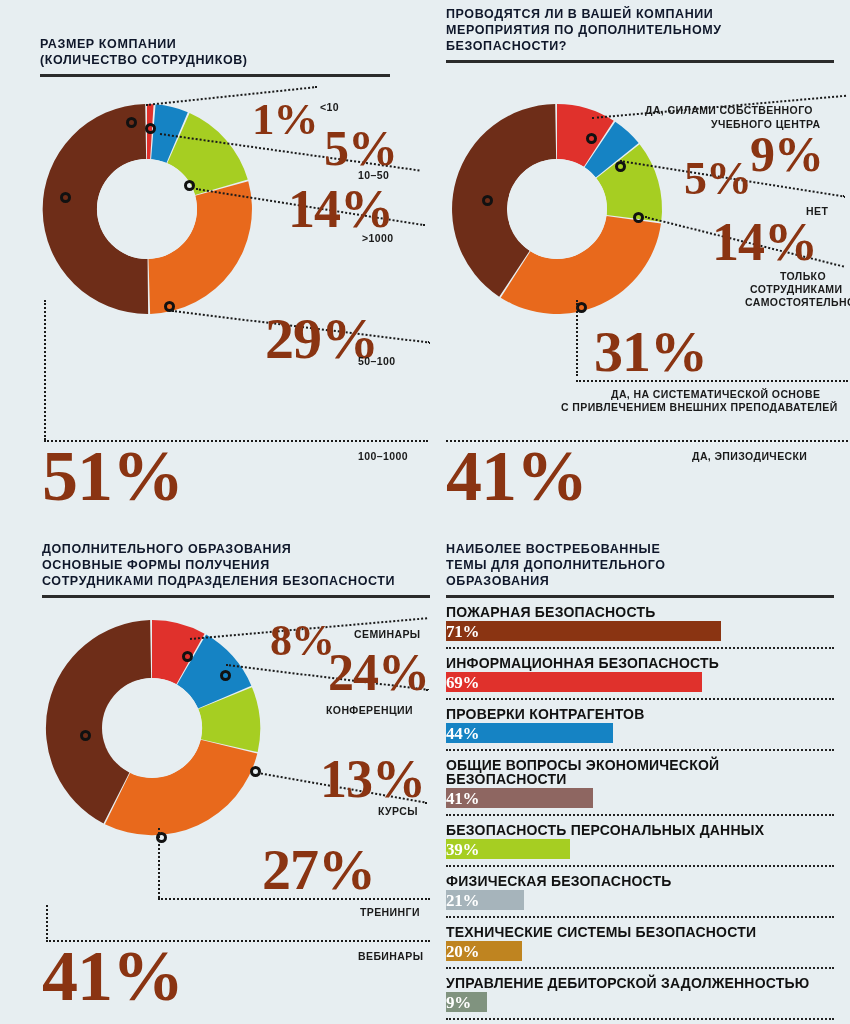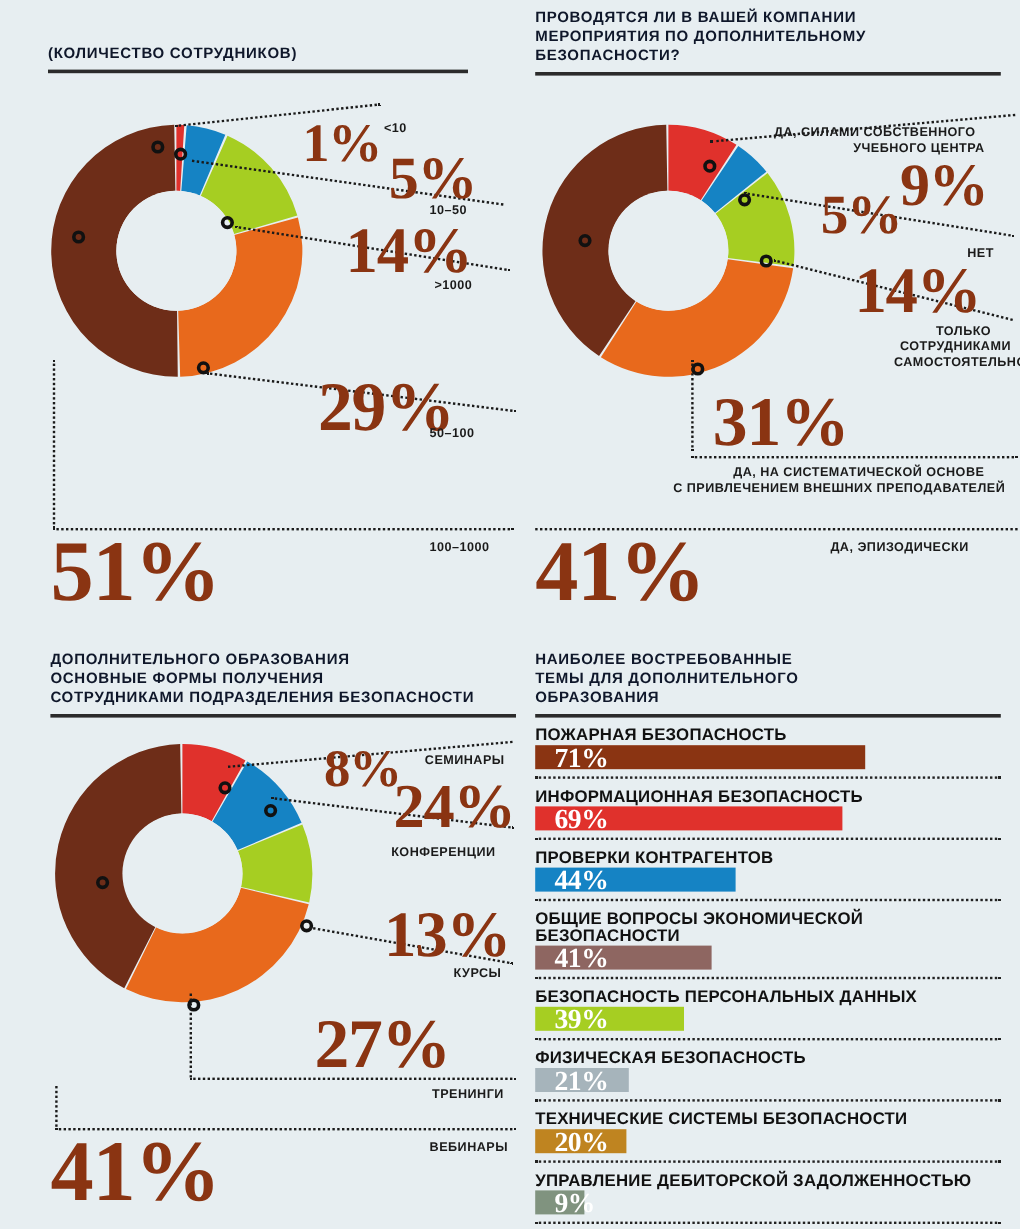--- a/index.html
+++ b/index.html
@@ -59,23 +59,23 @@
     margin-bottom:2px;
   }
   .bar-track{position:relative;height:20px;}
   .bar-fill{
     position:absolute;left:0;top:0;height:20px;
     display:flex;align-items:center;
   }
   .bar-val{
     font-family:"Liberation Serif", serif;
     font-weight:bold;
-    font-size:23px;
+    font-size:17px;
     color:#ffffff;
-    padding-left:16px;
+    padding-left:0;
     line-height:1;
     letter-spacing:-0.3px;
   }
   .bar-dots{
     border-bottom:2.3px dotted #222;
     height:0;margin-top:6px;
   }
   .marker{
     position:absolute;
     width:11px;height:11px;
@@ -83,20 +83,21 @@
     border-radius:50%;
     background:transparent;
     box-sizing:border-box;
   }
 </style>
 </head>
 <body>
 
 <div class="panel" style="left:40px;top:36px;width:390px;">
   <div class="panel-title">
+    <span class="ttl-line">РАЗМЕР КОМПАНИИ</span>
     <span class="ttl-line">(КОЛИЧЕСТВО СОТРУДНИКОВ)</span>
   </div>
   <div class="rule" style="width:350px;"></div>
 </div>
 
 <div class="donut-wrap" style="position:absolute;left:34px;top:96px;width:226px;height:226px;">
   <svg width="226" height="226" viewBox="0 0 226 226">
     <g transform="translate(113,113)">
 
       <path fill="#e0312c" d="M 0 -105 A 105 105 0 0 1 6.59 -104.79 L 3.14 -49.90 A 50 50 0 0 0 0 -50 Z"></path>

